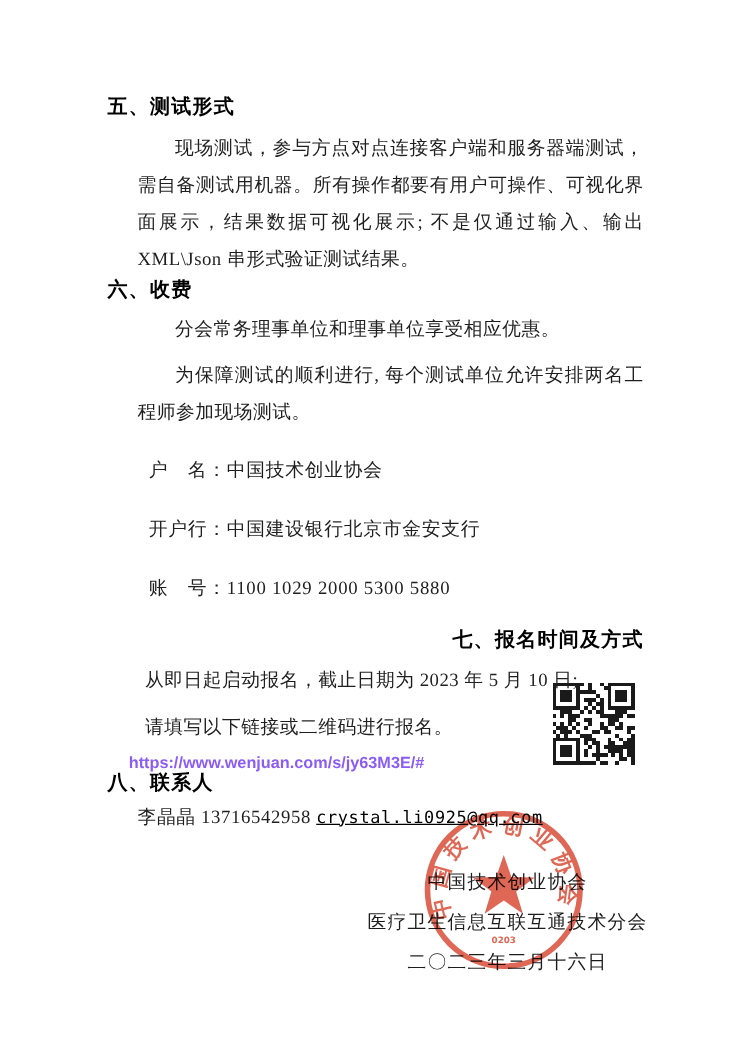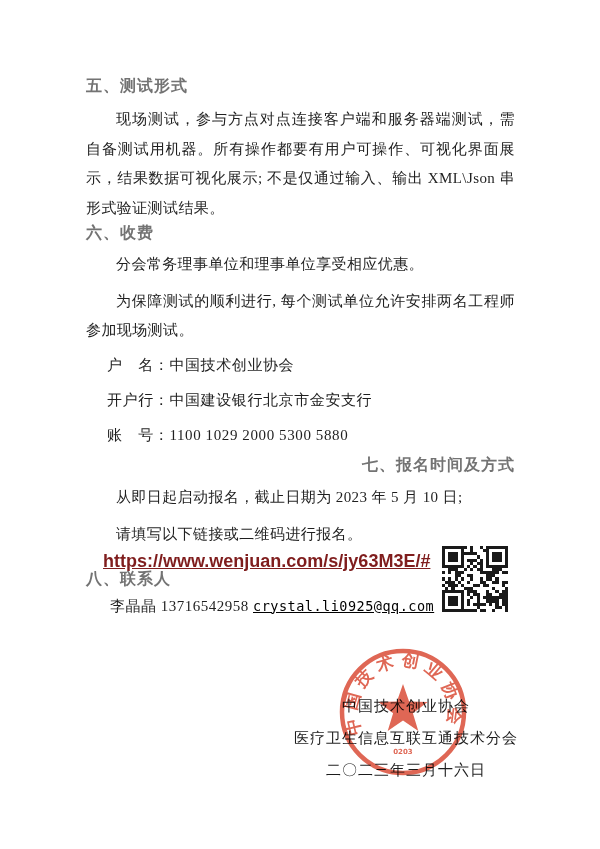--- a/index.html
+++ b/index.html
@@ -1,31 +1,31 @@
 <!DOCTYPE html>
 <html><head>
 <meta charset="utf-8">
 <style>
   html,body{margin:0;padding:0;}
   body{
     width:600px;height:849px;background:#ffffff;position:relative;overflow:hidden;
     font-family:"Liberation Serif","DejaVu Serif",serif;color:#1f1f1f;
   }
   .page{position:absolute;inset:0;padding:76px 85px 0 86px;box-sizing:border-box;}
-  h2.sec{font-size:16px;font-weight:bold;margin:0;line-height:20px;color:#737373;letter-spacing:1px;}
+  h2.sec{font-size:16px;font-weight:bold;margin:0;line-height:20px;color:#000000;letter-spacing:1px;}
   .mt13{margin-top:13px;} .mt3{margin-top:3px;text-align:right;} .mt9{margin-top:9px;}
   .para{font-size:15px;line-height:29.5px;margin:9px 0 0;text-align:justify;letter-spacing:.4px;}
-  .indent{text-indent:30px;}
+  .indent{text-indent:30px;margin-left:24px;}
   .m8{margin-top:8px;} .m7{margin-top:7px;}
   .bank{margin-top:3px;padding-left:17px;}
-  .bank p{margin:4px;font-size:15px;line-height:31px;letter-spacing:.6px;}
+  .bank p{margin:16px;font-size:15px;line-height:31px;letter-spacing:.6px;}
   .regline{margin:7px 0 0;font-size:15px;line-height:30px;text-indent:30px;letter-spacing:.4px;}
   .url-line{margin:5px 0 0;padding-left:17px;line-height:15px;}
-  a.url{font-family:"Liberation Sans","DejaVu Sans",sans-serif;font-size:18px;font-weight:bold;
-    color:#7f1d1d;text-decoration:underline;cursor:pointer;}
+  a.url{font-family:"Liberation Sans","DejaVu Sans",sans-serif;font-size:13px;font-weight:bold;
+    color:#8b5cf6;cursor:pointer;}
   .contact{margin:6px 0 0;padding-left:24px;font-size:15px;line-height:22px;letter-spacing:.5px;}
   a.email{font-family:"DejaVu Sans Mono","Liberation Mono",monospace;font-size:13.5px;
     color:#000000;text-decoration:underline;cursor:pointer;}
   .sigblock{position:absolute;left:250px;top:690px;width:312px;text-align:center;}
   .sigblock p{margin:0;font-size:15px;line-height:32px;letter-spacing:1px;color:#1c1c1c;}
   .qr{position:absolute;left:441px;top:546px;width:68px;height:66px;}
   .seal{position:absolute;left:336px;top:645px;width:134px;height:134px;
     opacity:.82;mix-blend-mode:multiply;pointer-events:none;}
   .seal text{font-family:"DejaVu Sans","Liberation Sans",sans-serif;font-weight:bold;}
 </style>

